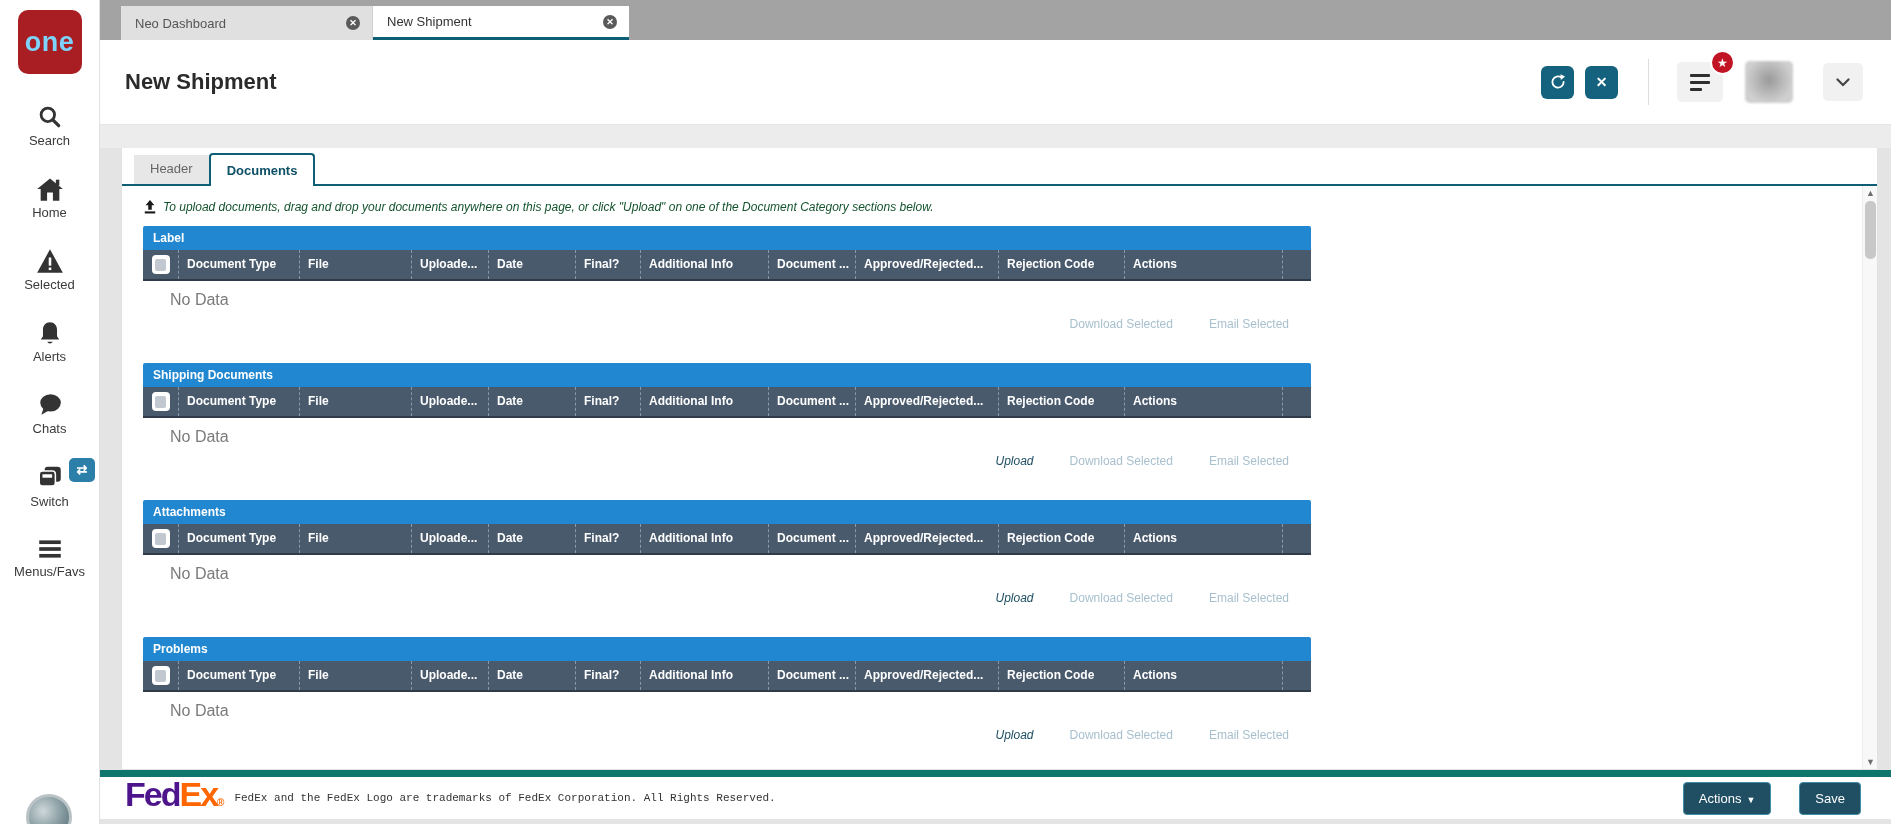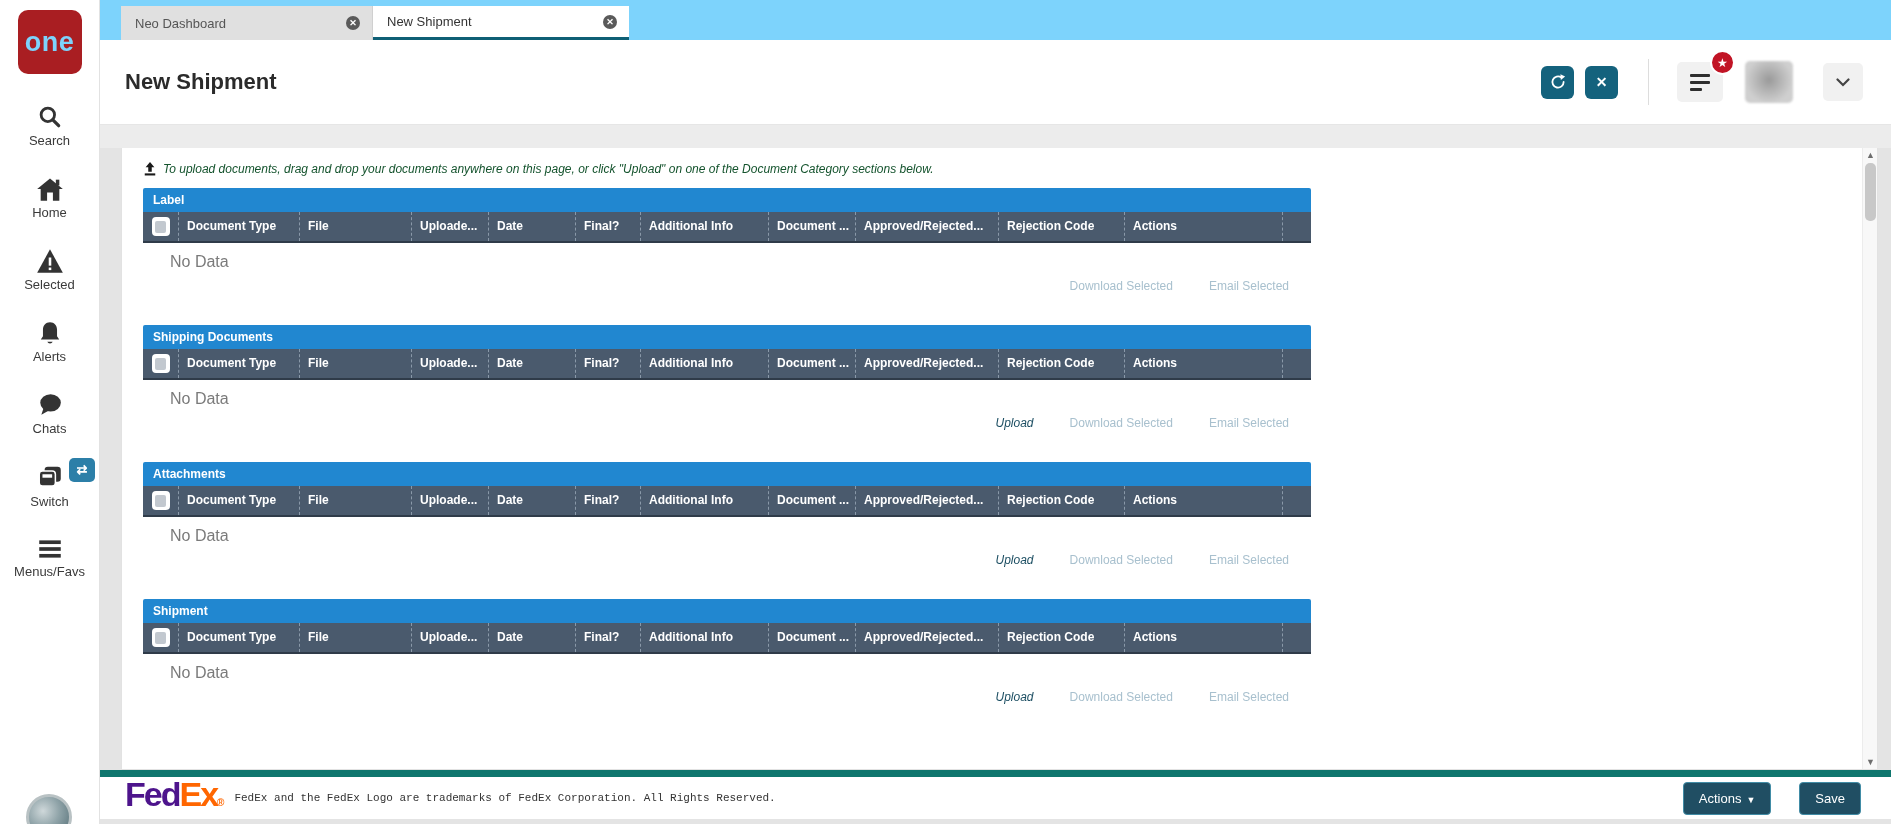--- a/index.html
+++ b/index.html
@@ -20,21 +20,21 @@
     background:#2c7fa8; border-radius:5px; color:#fff; font-size:13px; line-height:24px;
     text-align:center; font-weight:bold; }
   .globe { position:absolute; bottom:-16px; left:26px; width:46px; height:46px; border-radius:50%;
     background:radial-gradient(circle at 35% 35%, #cfd8da 0%, #8fa3a8 45%, #4f6a72 100%);
     border:3px solid #b9c2c4; }
 
   
   .main { flex:1; display:flex; flex-direction:column; min-width:0; }
 
   
-  .tabstrip { height:40px; background:#7dd3fc; display:flex; align-items:flex-end; padding-left:21px; }
+  .tabstrip { height:40px; background:#a3a3a3; display:flex; align-items:flex-end; padding-left:21px; }
   .wtab { height:34px; display:flex; align-items:center; justify-content:space-between;
     padding:0 12px 0 14px; font-size:13px; cursor:pointer; }
   .wtab.inactive { width:252px; background:#e0e0e0; color:#555; border-right:1px solid #d0d0d0; }
   .wtab.active { width:256px; background:#fff; color:#333; border-bottom:3px solid #0e5f75; }
   .tab-close { width:14px; height:14px; background:#5a5a5a; border-radius:50%; color:#fff;
     font-size:9px; line-height:14px; text-align:center; font-weight:bold; flex:0 0 14px; cursor:pointer; }
 
   
   .titlebar { height:85px; background:#fff; display:flex; align-items:center;
     padding:0 28px 0 25px; border-bottom:1px solid #e6e6e6; }
@@ -232,20 +232,24 @@
       <button class="chev-btn">
         <svg width="14" height="9" viewBox="0 0 14 9">
           <polyline points="1.5,1.5 7,7 12.5,1.5" fill="none" stroke="#444" stroke-width="2.2" stroke-linecap="round"></polyline>
         </svg>
       </button>
     </div>
 
     <div class="gray-gap"></div>
 
     <div class="card">
+      <div class="doc-tabs">
+        <div class="dtab inactive">Header</div>
+        <div class="dtab active">Documents</div>
+      </div>
 
       <div class="panel">
         <div class="hint">
           <svg width="14" height="14" viewBox="0 0 16 16">
             <polygon points="8,0 13,6 10,6 10,11 6,11 6,6 3,6" fill="#1a1a1a"></polygon>
             <rect x="2" y="13" width="12" height="2.4" fill="#1a1a1a"></rect>
           </svg>
           <span>To upload documents, drag and drop your documents anywhere on this page, or click "Upload" on one of the Document Category sections below.</span>
         </div>
 
@@ -327,21 +331,21 @@
               </div>
     <div class="nodata">No Data</div>
     <div class="links">
                 <span class="link upload">Upload</span>
                 <span class="link disabled">Download Selected</span>
                 <span class="link disabled">Email Selected</span>
               </div>
   </div>
 
   <div class="section">
-    <div class="sec-bar">Shipment</div>
+    <div class="sec-bar">Problems</div>
     <div class="thead">
       <div class="cb-cell">
         <span class="cbx">
                     <i></i>
                   </span>
       </div>
     <div class="th" style="width: 121px;">Document Type</div>
                 <div class="th" style="width: 112px;">File</div>
                 <div class="th" style="width: 77px;">Uploade...</div>
                 <div class="th" style="width: 87px;">Date</div>

